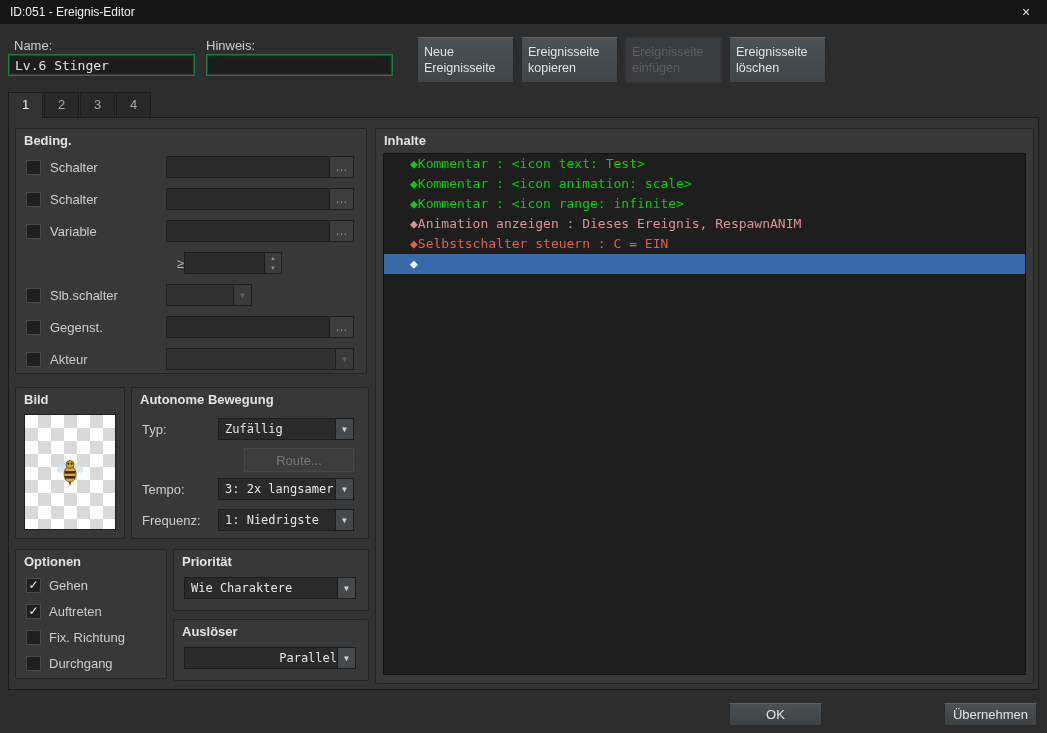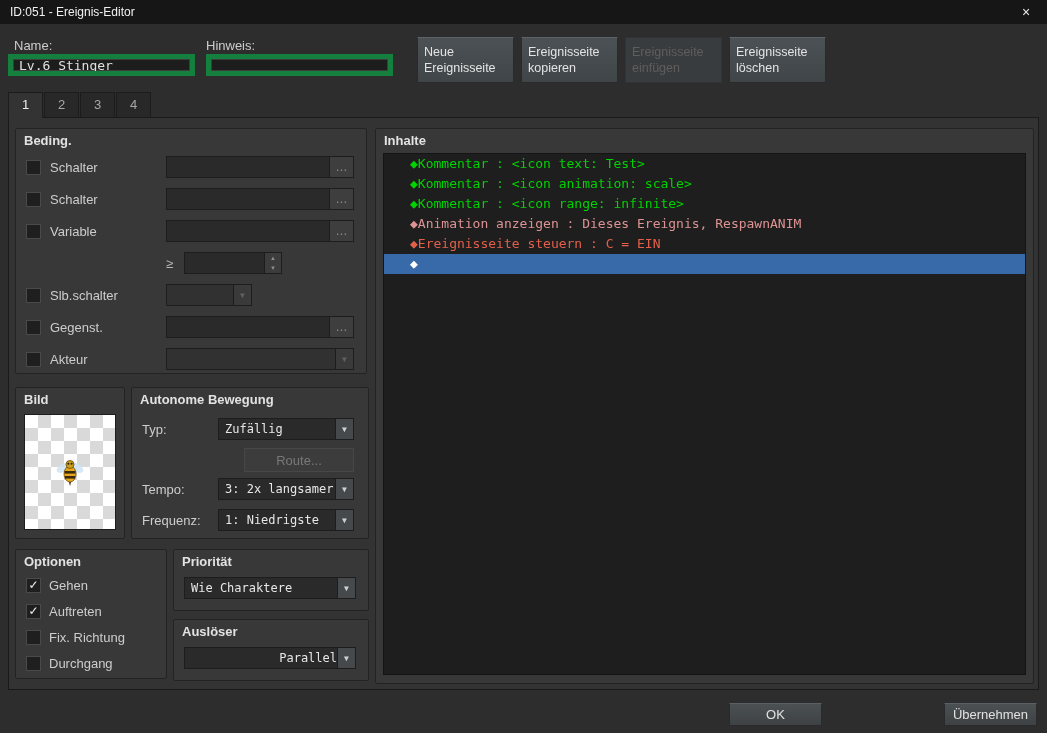--- a/index.html
+++ b/index.html
@@ -19,21 +19,21 @@
     background:#161616; display:flex; align-items:center;
     padding:0 10px; font-size:12px; color:#f0f0f0;
   }
   .titlebar .title { flex:1; }
   .close-btn { width:22px; text-align:center; font-size:14px; color:#e8e8e8; cursor:default; }
 
   
   .field-label { position:absolute; color:#cdcdcd; }
   .text-input {
     position:absolute; height:22px; background:#1d1d1d;
-    border:5px solid #15803d; box-shadow:0 0 0 1px #3d3d3d inset;
+    border:1px solid #15803d; box-shadow:0 0 0 1px #3d3d3d inset;
     color:#e0e0e0; font-family:"DejaVu Sans Mono",monospace; font-size:13px;
     padding:0 6px; outline:none;
   }
   .page-buttons { position:absolute; left:417px; top:37px; display:flex; gap:7px; }
   .page-btn {
     width:97px; height:46px;
     background:linear-gradient(#4c5155,#404548);
     border:1px solid #2a2a2a; border-top-color:#5d6266;
     color:#e4e4e4; font-family:"Liberation Sans",sans-serif; font-size:12.5px;
     text-align:left; vertical-align:top; padding:5px 6px; line-height:16px;
@@ -58,21 +58,21 @@
     background:#333333; border:1px solid #1a1a1a;
   }
   .group {
     position:absolute; background:#383838;
     border:1px solid #232323; border-radius:2px;
   }
   .group-title { padding:4px 8px 3px; font-weight:bold; font-size:13px; color:#e2e2e2; height:22px; }
 
   
   .g-conditions { left:6px; top:10px; width:352px; height:246px; }
-  .cond-row { display:flex; align-items:center; height:32px; padding:0 12px 0 10px; }
+  .cond-row { display:flex; align-items:center; height:32px; padding:0 12px 0 10px;text-align:right; }
   .checkbox {
     width:15px; height:15px; background:#1f1f1f; border:1px solid #4a4a4a;
     display:inline-flex; align-items:center; justify-content:center; flex:none;
   }
   .checkbox.checked::after { content:"✓"; color:#ececec; font-size:12px; line-height:1; }
   .cond-label { margin-left:9px; color:#cdcdcd; }
   .ctrl { margin-left:auto; }
   .tinput {
     width:188px; height:22px; background:#2a2a2a; border:1px solid #1d1d1d;
     display:flex; align-items:stretch;
@@ -337,21 +337,21 @@
       </span>
     </div>
 
     <div class="group g-contents">
       <div class="group-title">Inhalte</div>
       <div class="cmd-list">
           <div class="cmd-line" style="color: rgb(0, 211, 0);">◆Kommentar : &lt;icon text: Test&gt;</div>
           <div class="cmd-line" style="color: rgb(0, 211, 0);">◆Kommentar : &lt;icon animation: scale&gt;</div>
           <div class="cmd-line" style="color: rgb(0, 211, 0);">◆Kommentar : &lt;icon range: infinite&gt;</div>
           <div class="cmd-line" style="color: rgb(221, 147, 147);">◆Animation anzeigen : Dieses Ereignis, RespawnANIM</div>
-          <div class="cmd-line" style="color: rgb(226, 96, 74);">◆Ereignisseite steuern : C = EIN</div>
+          <div class="cmd-line" style="color: rgb(226, 96, 74);">◆Selbstschalter steuern : C = EIN</div>
           <div class="cmd-line selected" style="background: rgb(56, 105, 168);">◆</div>
         </div>
     </div>
 
   </div>
 
   <div class="footer">
     <button class="footer-btn btn-ok">OK</button>
     <button class="footer-btn btn-cancel">Abbrechen</button>
     <button class="footer-btn btn-apply">Übernehmen</button>

